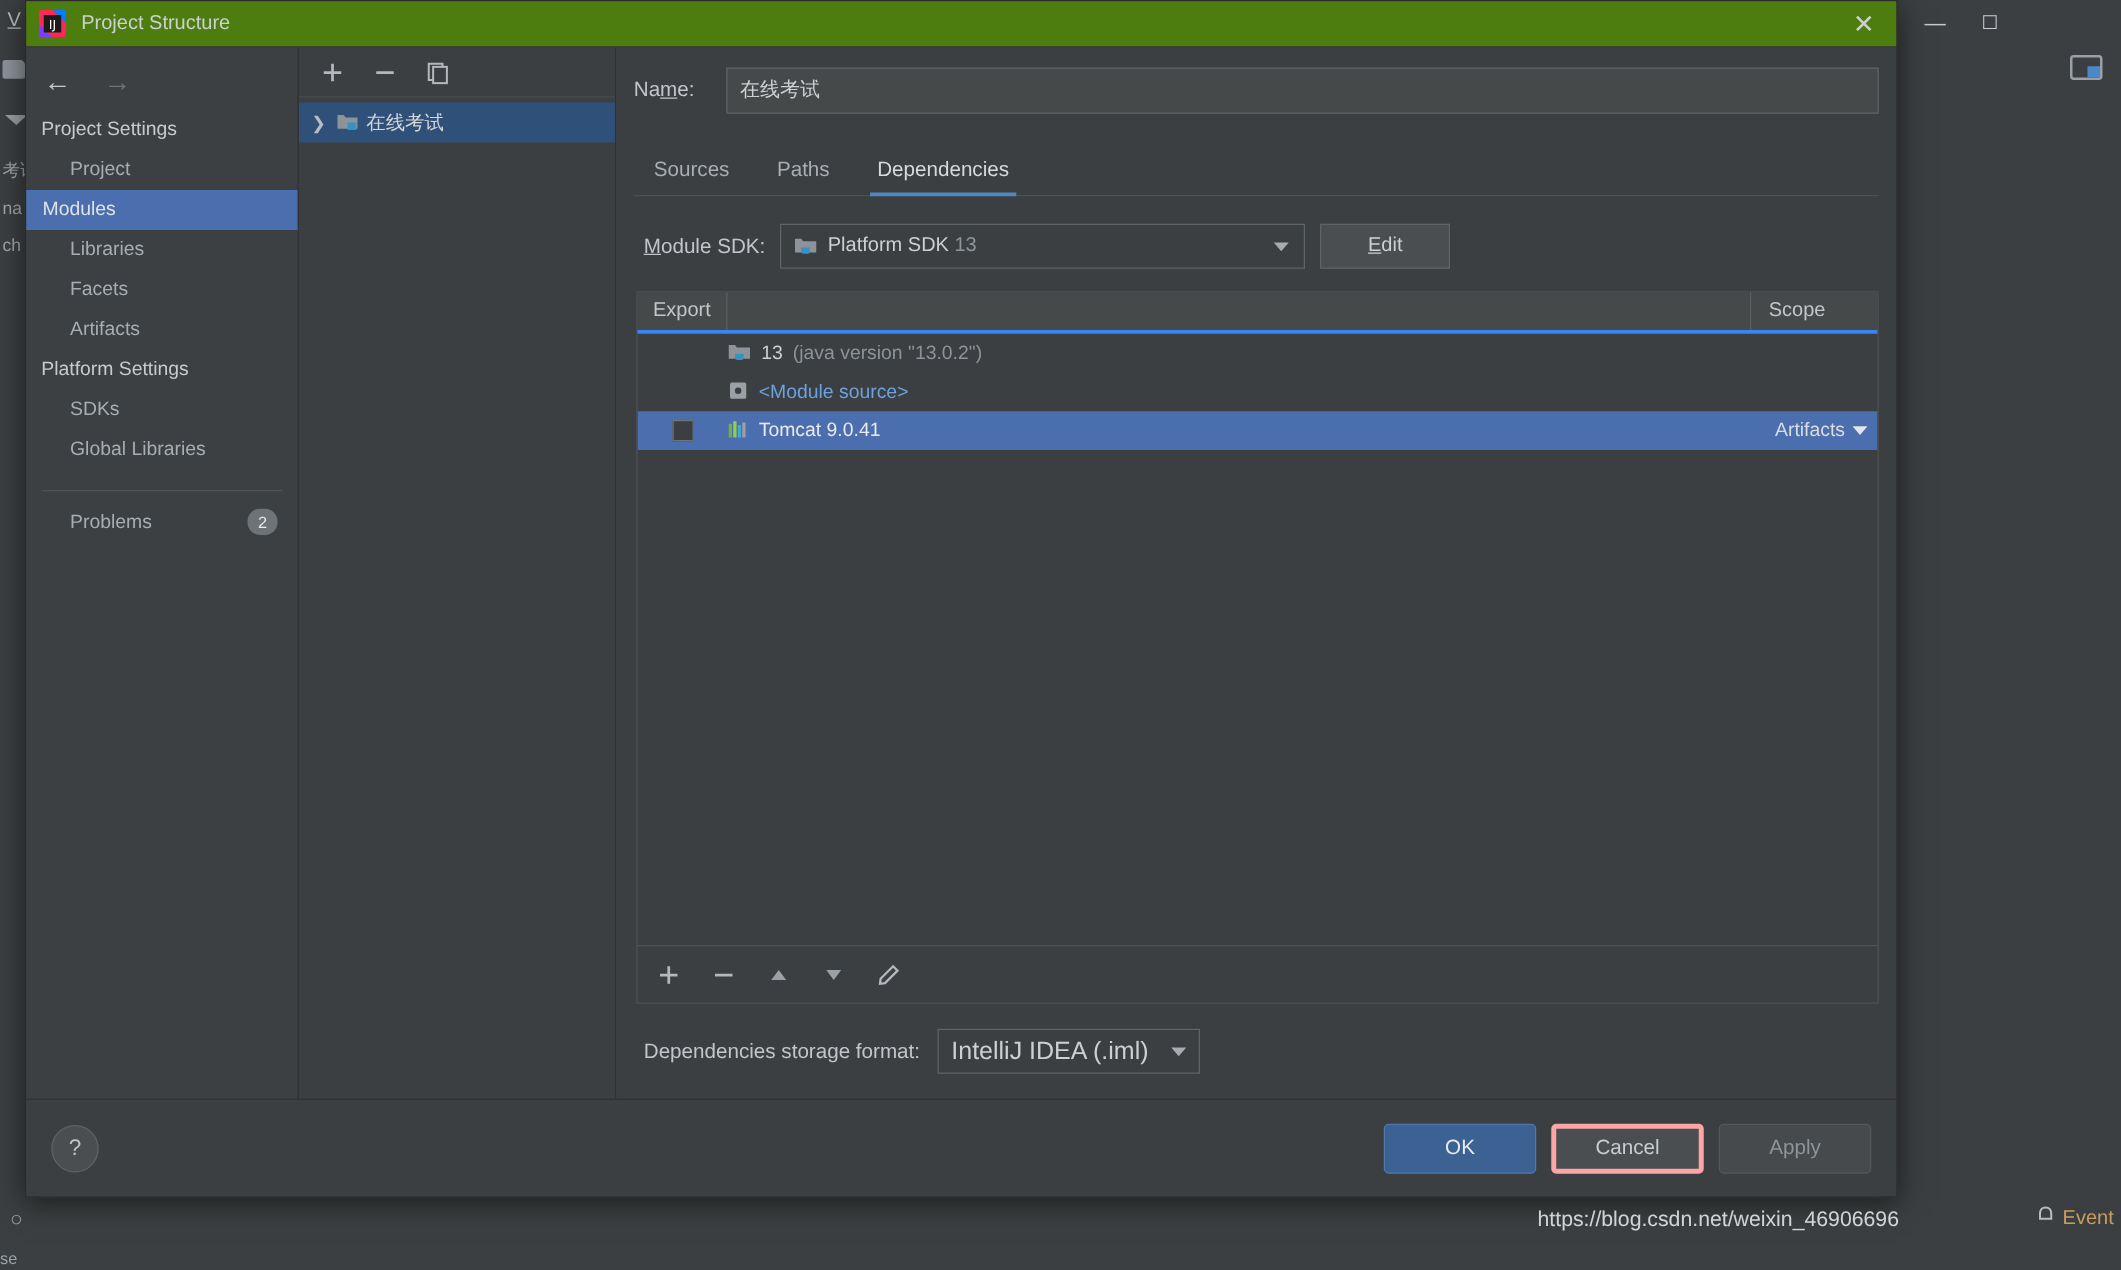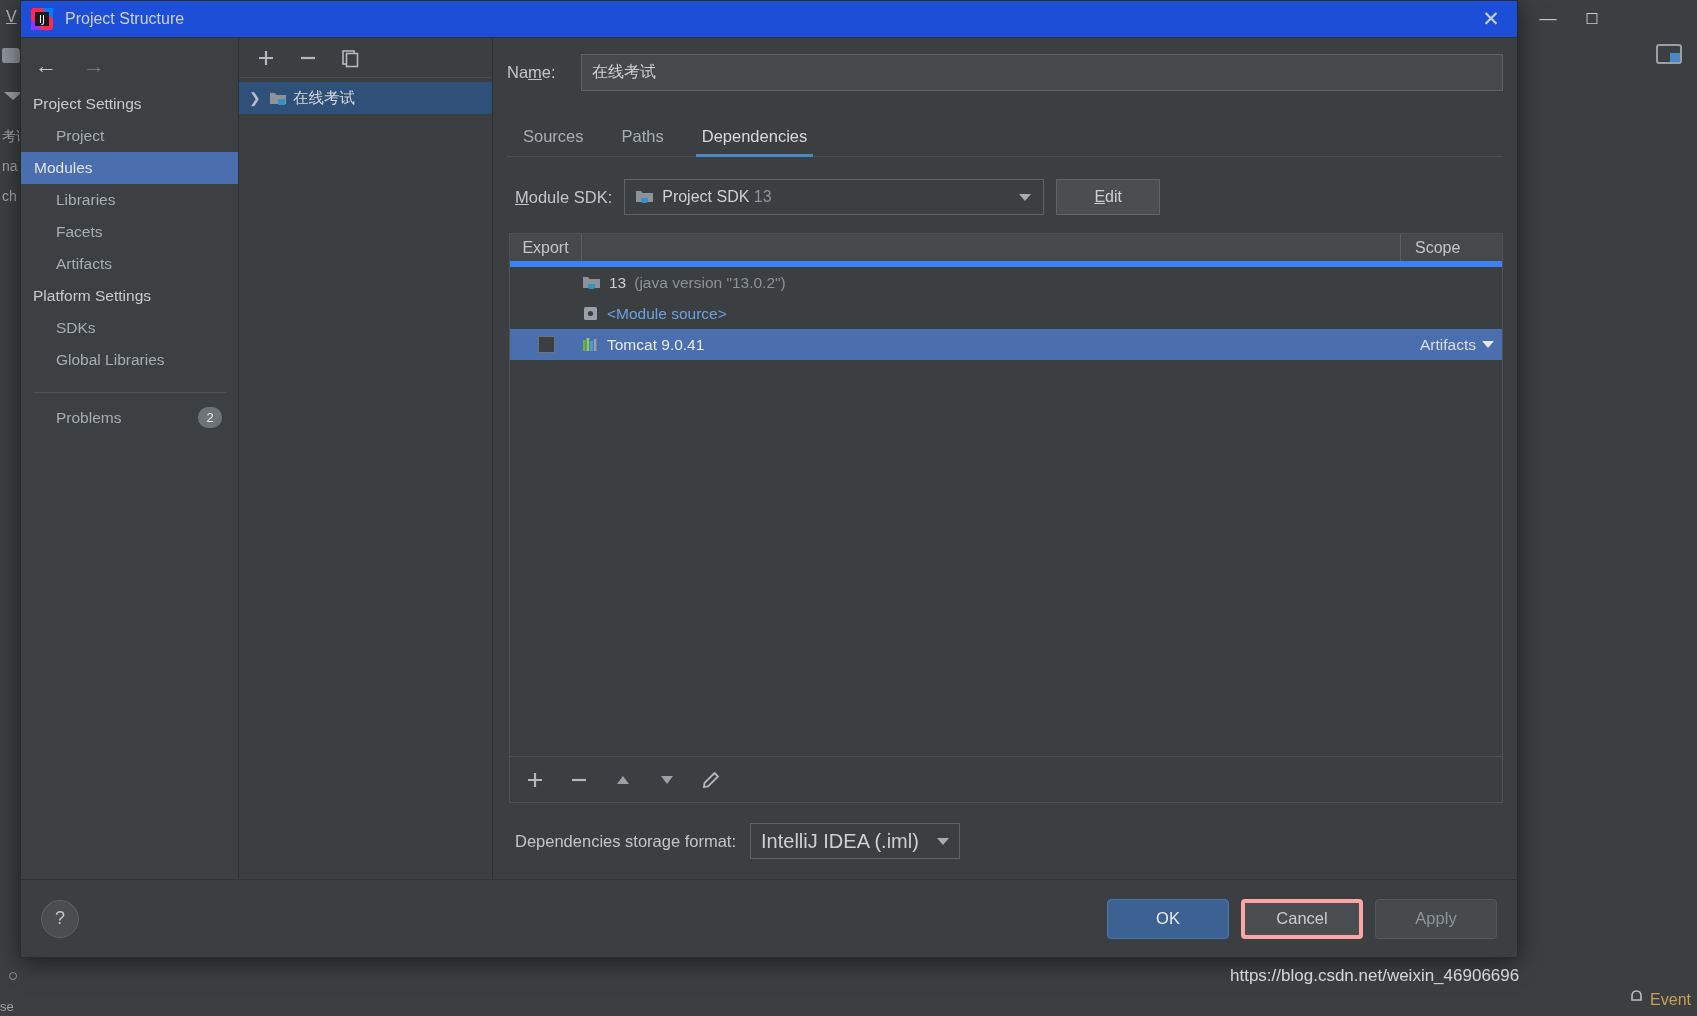--- a/index.html
+++ b/index.html
@@ -58,21 +58,21 @@
   #bg-win-max {
     position: absolute; right: 96px; top: 10px;
     width: 18px; height: 18px; color: #c8cbcf; font-size: 15px;
     text-align: center; line-height: 18px;
   }
   #bg-db-icon {
     position: absolute; right: 12px; top: 42px;
     width: 30px; height: 26px;
   }
   #bg-event-log {
-    position: absolute; right: 6px; bottom: 6px;
+    position: absolute; right: 6px; bottom: 30px;
     color: #cc9d5a; font-size: 16px;
     display: flex; align-items: center; gap: 5px;
     white-space: nowrap;
   }
   #bg-search-txt {
     position: absolute; left: 0px; bottom: 2px;
     color: #9aa0a6; font-size: 13px;
   }
   #bg-bottom-circle {
     position: absolute; left: 8px; bottom: 30px;
@@ -82,21 +82,21 @@
   
   #dialog {
     position: absolute; left: 20px; top: 0px;
     width: 1498px; height: 958px;
     background: #3c3f41;
     border: 1px solid #2b2b2b;
     box-shadow: 0 4px 22px rgba(0,0,0,.55);
     display: flex; flex-direction: column;
   }
   #titlebar {
-    height: 36px; background: #1d4ed8;
+    height: 36px; background: #4d7c0f;
     display: flex; align-items: center;
     padding-left: 10px;
     position: relative; flex: 0 0 36px;
   }
   #app-icon {
     width: 22px; height: 22px; margin-right: 12px;
     position: relative; flex: none;
   }
   #title-text {
     color: #cdd0d3; font-size: 16px;
@@ -267,21 +267,21 @@
   
   #dep-table {
     flex: 1; min-height: 0;
     border: 1px solid #4e5254;
     background: #3c3f41;
     display: flex; flex-direction: column;
     margin-left: 2px;
   }
   #dep-head {
     height: 33px; background: #45494a;
-    border-bottom: 6px solid #3b82f6;
+    border-bottom: 3px solid #3b82f6;
     display: flex; align-items: center;
     flex: none;
   }
   .dep-head-cell {
     color: #c2c6ca; font-size: 16px;
     height: 100%; display: flex; align-items: center;
   }
   #col-export { width: 72px; justify-content: center; border-right: 1px solid #5a5e60; }
   #col-mid    { flex: 1; }
   #col-scope  { width: 102px; border-left: 1px solid #5a5e60; padding-left: 14px; }
@@ -499,21 +499,21 @@
       <div id="sdk-row">
         <span id="sdk-label"><u>M</u>odule SDK:</span>
         <div id="sdk-combo">
           <span>
             <svg width="19" height="17" viewBox="0 0 19 17" style="vertical-align:-3px">
               <path d="M1 3 h5 l1.5 2 H18 v9 H1 z" fill="#8d9399"></path>
               <path d="M6 10 h7 v3 a2 2 0 0 1 -2 2 H8 a2 2 0 0 1 -2 -2 z" fill="#3592c4"></path>
             </svg>
           </span>
           <span id="sdk-combo-text">
-            <span>Project SDK</span>
+            <span>Platform SDK</span>
             <span class="dim">13</span>
           </span>
           <span class="combo-arrow"></span>
         </div>
         <div id="sdk-edit-btn"><u>E</u>dit</div>
       </div>
 
       <div id="dep-table">
         <div id="dep-head">
           <div class="dep-head-cell" id="col-export">Export</div>

